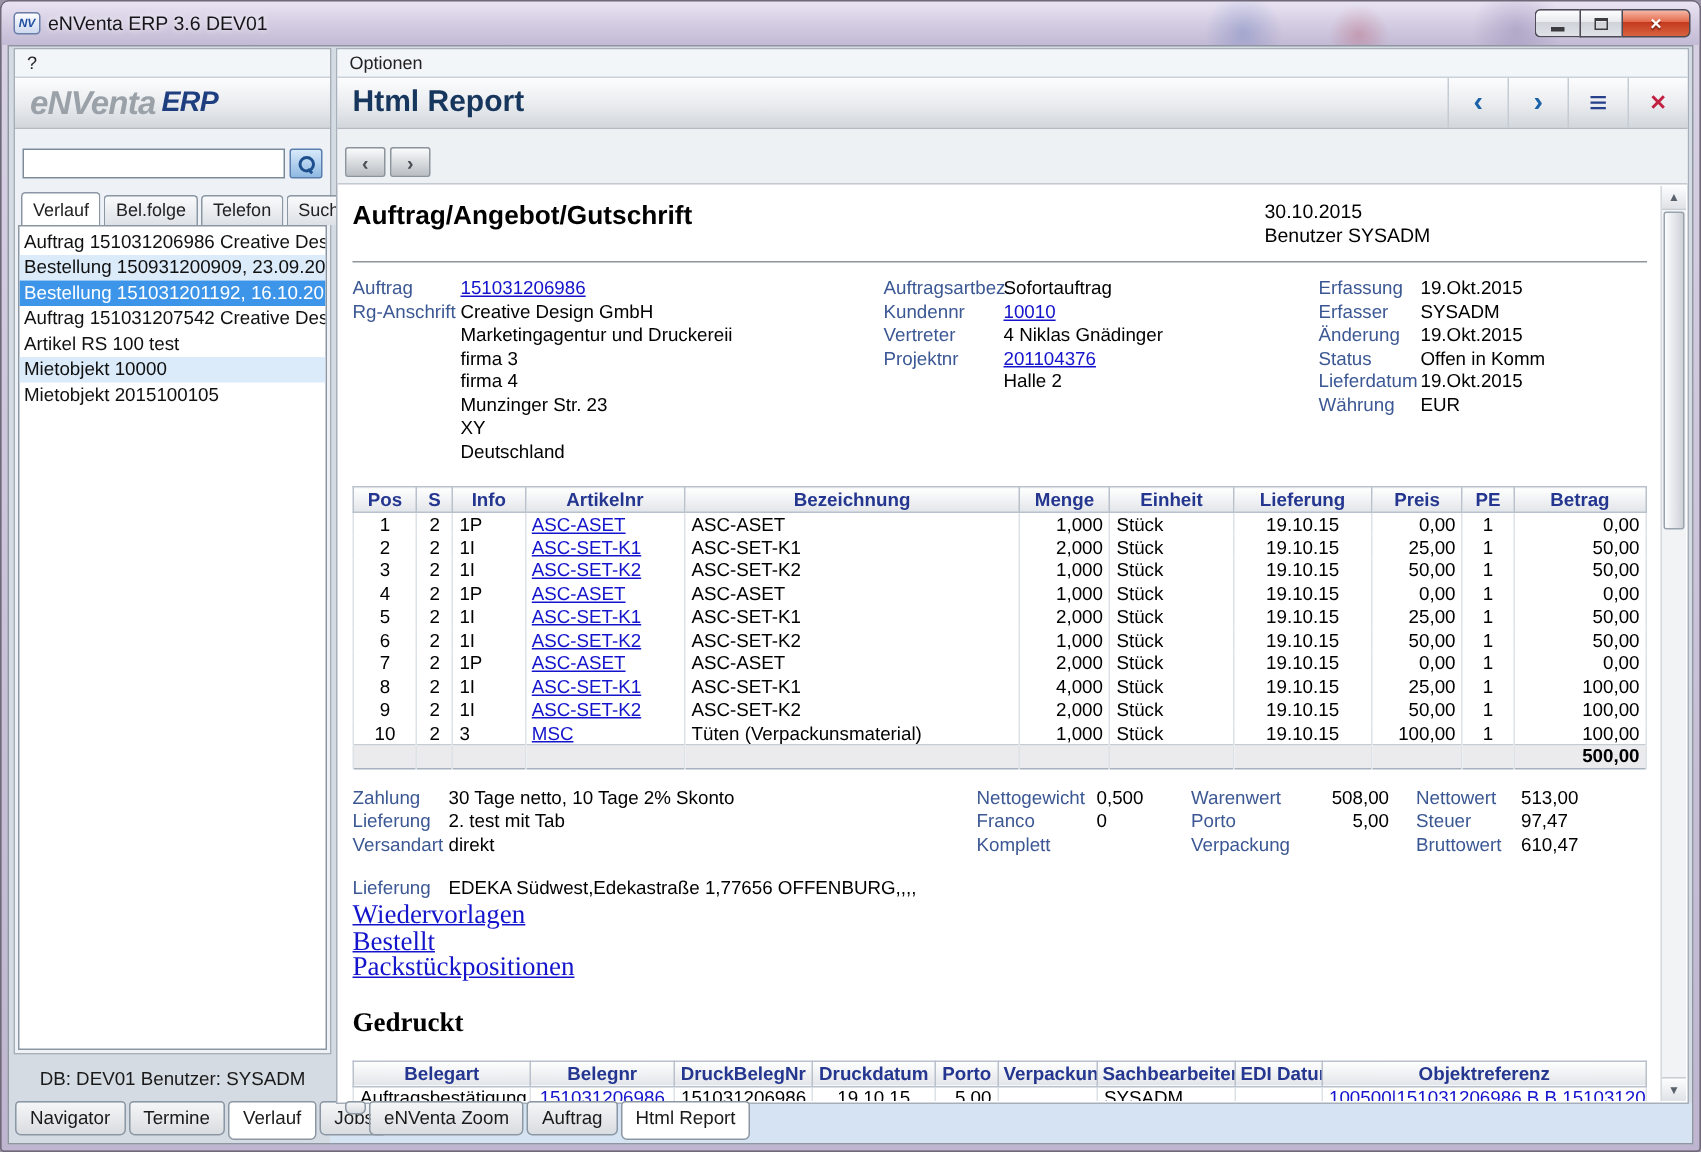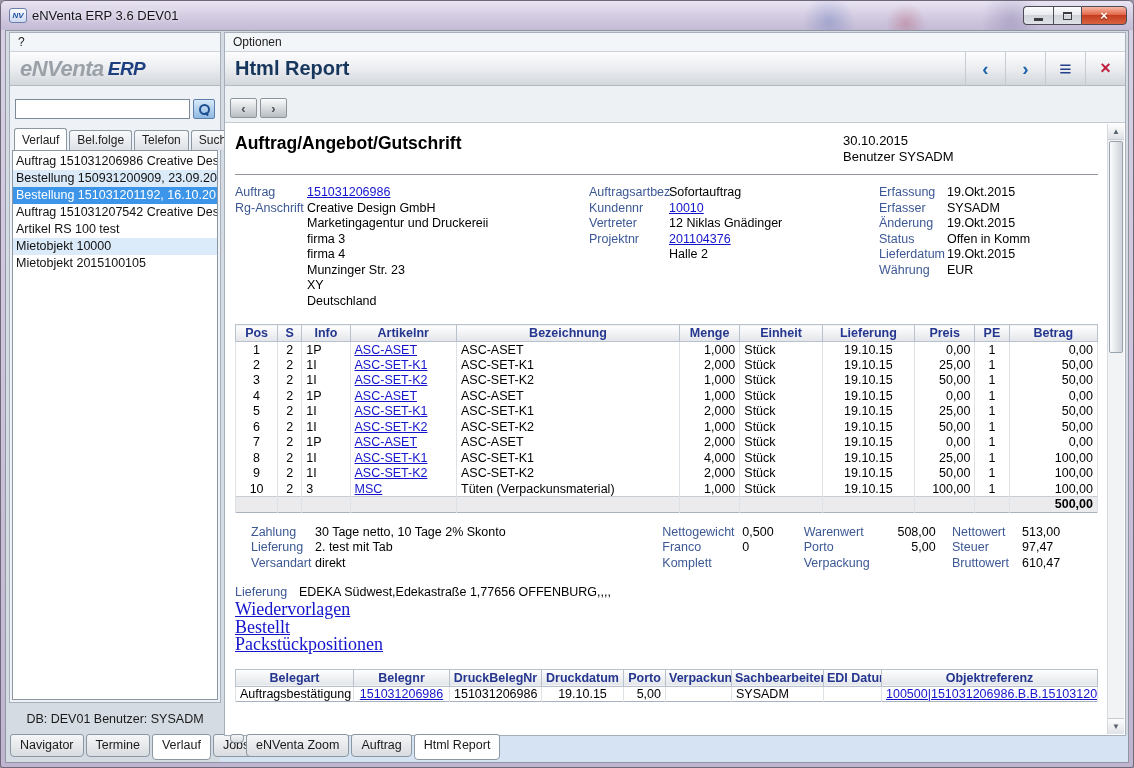--- a/index.html
+++ b/index.html
@@ -108,21 +108,21 @@
   table.rep { border-collapse:collapse; width:100%; margin-top:15px; table-layout:fixed; }
   table.rep th { background:linear-gradient(#ffffff,#e2e5e9); color:#24368f; font-size:12.5px; font-weight:bold;
     border:1px solid #b9c2cc; height:17px; padding:0 3px; overflow:hidden; white-space:nowrap; }
   table.rep td { font-size:12.5px; height:15.5px; padding:0 4px; border-left:1px solid #dde2e7; border-right:1px solid #dde2e7;
     white-space:nowrap; overflow:hidden; }
   table.rep { border:1px solid #a6b2bd; }
   table.rep tr.total td { background:#ebebed; font-weight:bold; border-top:1px solid #c6ccd2;margin-top:28px; }
   td.l{text-align:left} td.c{text-align:center} td.r{text-align:right}
 
   .sumrow { display:flex; margin-top:12px; }
-  .scol1 { width:416px;margin-left:16px; } .scol1 .il { width:64px; }
+  .scol1 { width:416px; } .scol1 .il { width:64px; }
   .scol2 { width:143px; } .scol2 .il { width:80px; }
   .scol3 { width:150px; } .scol3 .il { width:68px; } .scol3 .iv { width:64px; text-align:right; }
   .scol4 { flex:1; }      .scol4 .il { width:70px; } .scol4 .iv { width:76px; text-align:left; }
 
   .delivline { display:flex; margin-top:13px; line-height:16px; }
   .delivline .il { width:64px; }
   .replinks { margin-top:1px; font-family:"Liberation Serif",serif; font-size:18px; line-height:17.5px; }
   .replinks a { display:table; color:#1414cc; text-decoration:underline; }
   .gedruckt { margin-top:17px; font-family:"Liberation Serif",serif; font-size:18px; font-weight:bold; }
 </style>
@@ -253,21 +253,21 @@
                 <div class="ir">
                   <span class="il">Auftragsartbez.</span>
                   <span class="iv">Sofortauftrag</span>
                 </div>
                 <div class="ir">
                   <span class="il">Kundennr</span>
                   <a class="rlink iv" href="#">10010</a>
                 </div>
                 <div class="ir">
                   <span class="il">Vertreter</span>
-                  <span class="iv">12 Niklas Gnädinger</span>
+                  <span class="iv">4 Niklas Gnädinger</span>
                 </div>
                 <div class="ir">
                   <span class="il">Projektnr</span>
                   <a class="rlink iv" href="#">201104376</a>
                 </div>
                 <div class="ir">
                   <span class="il"></span>
                   <span class="iv">Halle 2</span>
                 </div>
               </div>
@@ -538,20 +538,21 @@
             <span class="il">Lieferung</span>
             <span class="iv">EDEKA Südwest,Edekastraße 1,77656 OFFENBURG,,,,</span>
           </div>
 
           <div class="replinks" id="report-links">
               <a href="#">Wiedervorlagen</a>
               <a href="#">Bestellt</a>
               <a href="#">Packstückpositionen</a>
             </div>
 
+          <div class="gedruckt">Gedruckt</div>
 
           <table class="rep" id="printed-table">
             <colgroup id="printed-cols">
                 <col style="width: 118px;">
                 <col style="width: 96px;">
                 <col style="width: 92px;">
                 <col style="width: 82px;">
                 <col style="width: 42px;">
                 <col style="width: 66px;">
                 <col style="width: 92px;">

